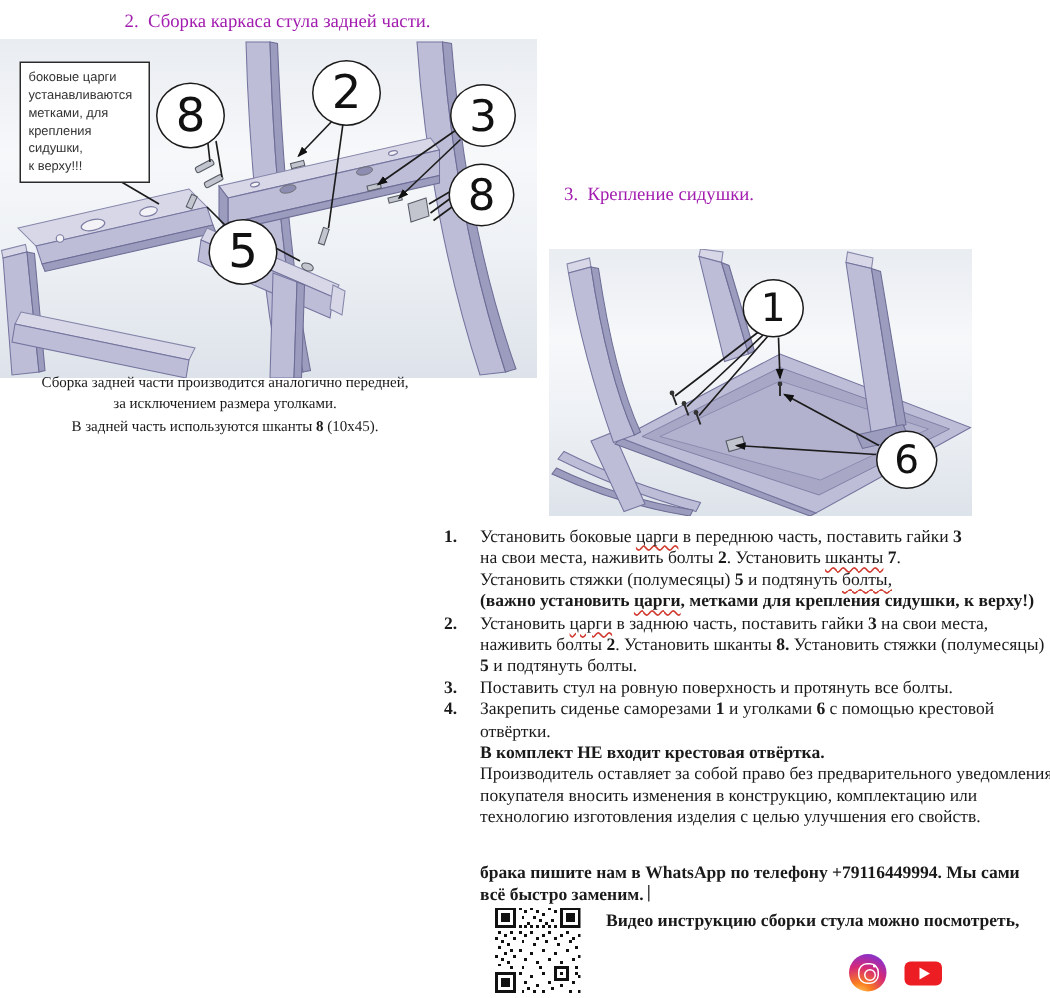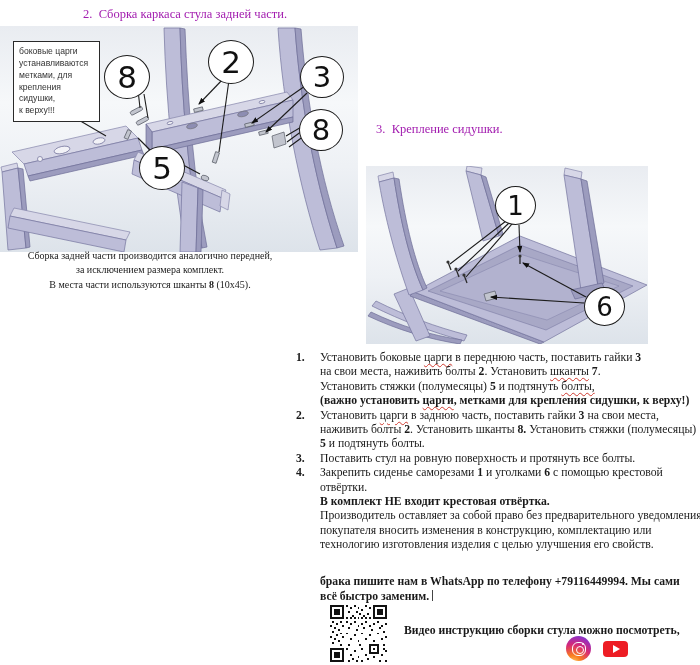--- a/index.html
+++ b/index.html
@@ -58,21 +58,21 @@
   .u { }
   .w { text-decoration:underline; text-decoration-style:wavy; text-decoration-color:#d03a2f; text-decoration-thickness:1px; text-underline-offset:2px; }
 
   .warranty { margin-left:24px; margin-top:8px; }
   .warranty::after {
     content:""; display:inline-block; height:11px; border-left:1.4px solid #444;
     margin-left:3px; vertical-align:-1px;
   }
 
   .qr { position:absolute; left:330px; top:605px; width:57px; height:57px; }
-  .qr-caption { position:absolute; left:404px; top:606px; font-size:11.7px; line-height:15px; font-weight:bold;margin-top:17px; }
+  .qr-caption { position:absolute; left:404px; top:606px; font-size:11.7px; line-height:15px; font-weight:bold; }
 
   .ig {
     position:absolute; left:566px; top:636px; width:25px; height:25px; border-radius:50%;
     background:radial-gradient(circle at 28% 112%, #feda75 0%, #fa7e1e 26%, #d62976 58%, #962fbf 82%, #4f5bd5 100%);
   }
   .ig::before { content:""; position:absolute; inset:5.5px; border:1.6px solid #fff; border-radius:6px; }
   .ig::after  { content:""; position:absolute; left:9.5px; top:9.5px; width:6px; height:6px; border:1.4px solid #fff; border-radius:50%; }
   .ig .dot { position:absolute; right:7px; top:7px; width:1.8px; height:1.8px; background:#fff; border-radius:50%; }
 
   .yt { position:absolute; left:603px; top:641px; width:25px; height:16px; background:#ed1d24; border-radius:4px; display:flex; align-items:center; justify-content:center; }
@@ -159,21 +159,21 @@
         <span>3</span>
       </div>
     <div class="balloon mid" style="left:299px; top:83px;">
         <span>8</span>
       </div>
     <div class="balloon big" style="left:139px; top:120px;">
         <span>5</span>
       </div>
   </div>
 
-  <div class="note1"><span class="">Сборка задней части производится аналогично передней,</span><br><span class="">за исключением размера комплект.</span><br><span class="">В места части используются шканты </span><span class="b">8</span><span class=""> (10x45).</span></div>
+  <div class="note1"><span class="">Сборка задней части производится аналогично передней,</span><br><span class="">за исключением размера уголками.</span><br><span class="">В задней часть используются шканты </span><span class="b">8</span><span class=""> (10x45).</span></div>
 
   <div class="title title3">3.  Крепление сидушки.</div>
 
   <div class="diagram d2">
     <svg width="282" height="178" viewBox="0 0 282 178">
       <defs>
         <marker id="arr2" markerWidth="7" markerHeight="6" refX="5.5" refY="2.4" orient="auto">
           <path d="M0,0 L6.5,2.4 L0,4.8 Z" fill="#111"></path>
         </marker>
       </defs>

